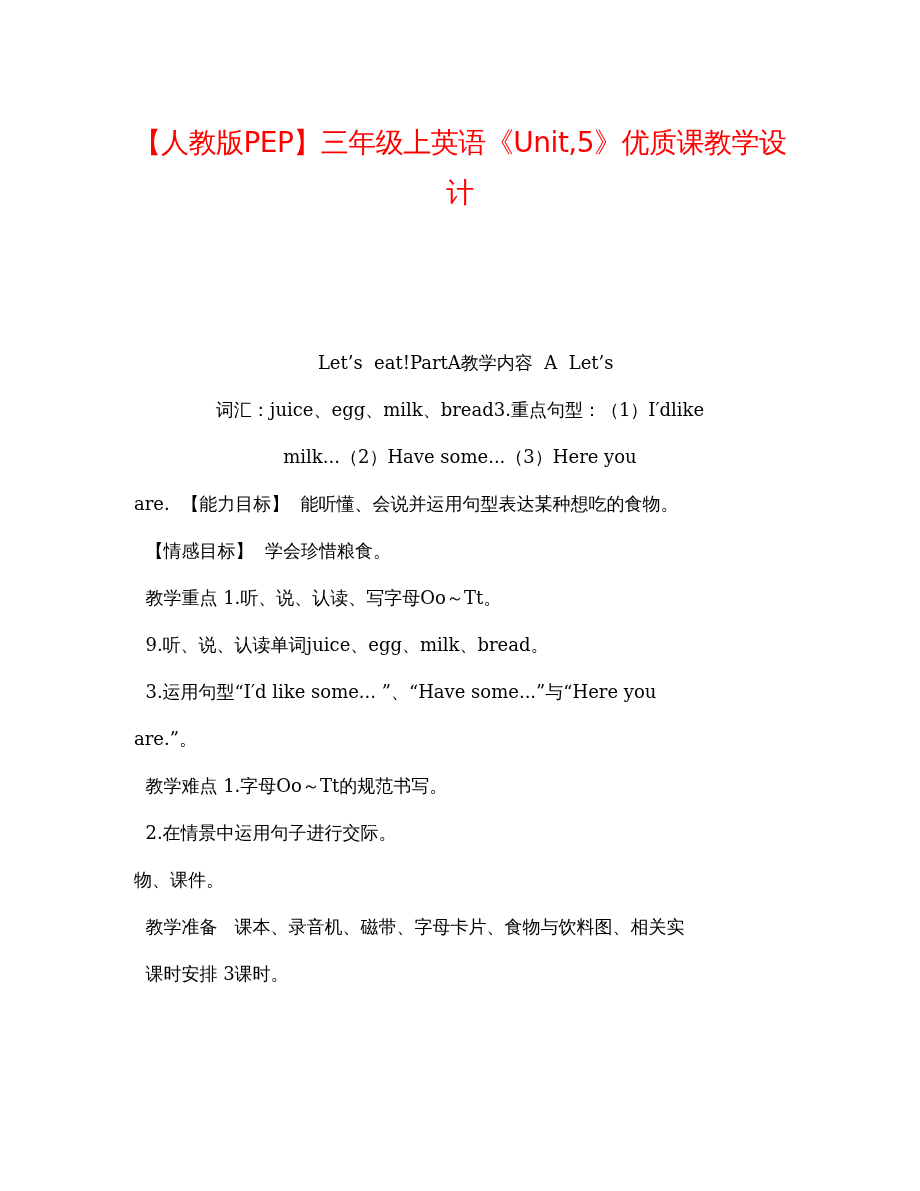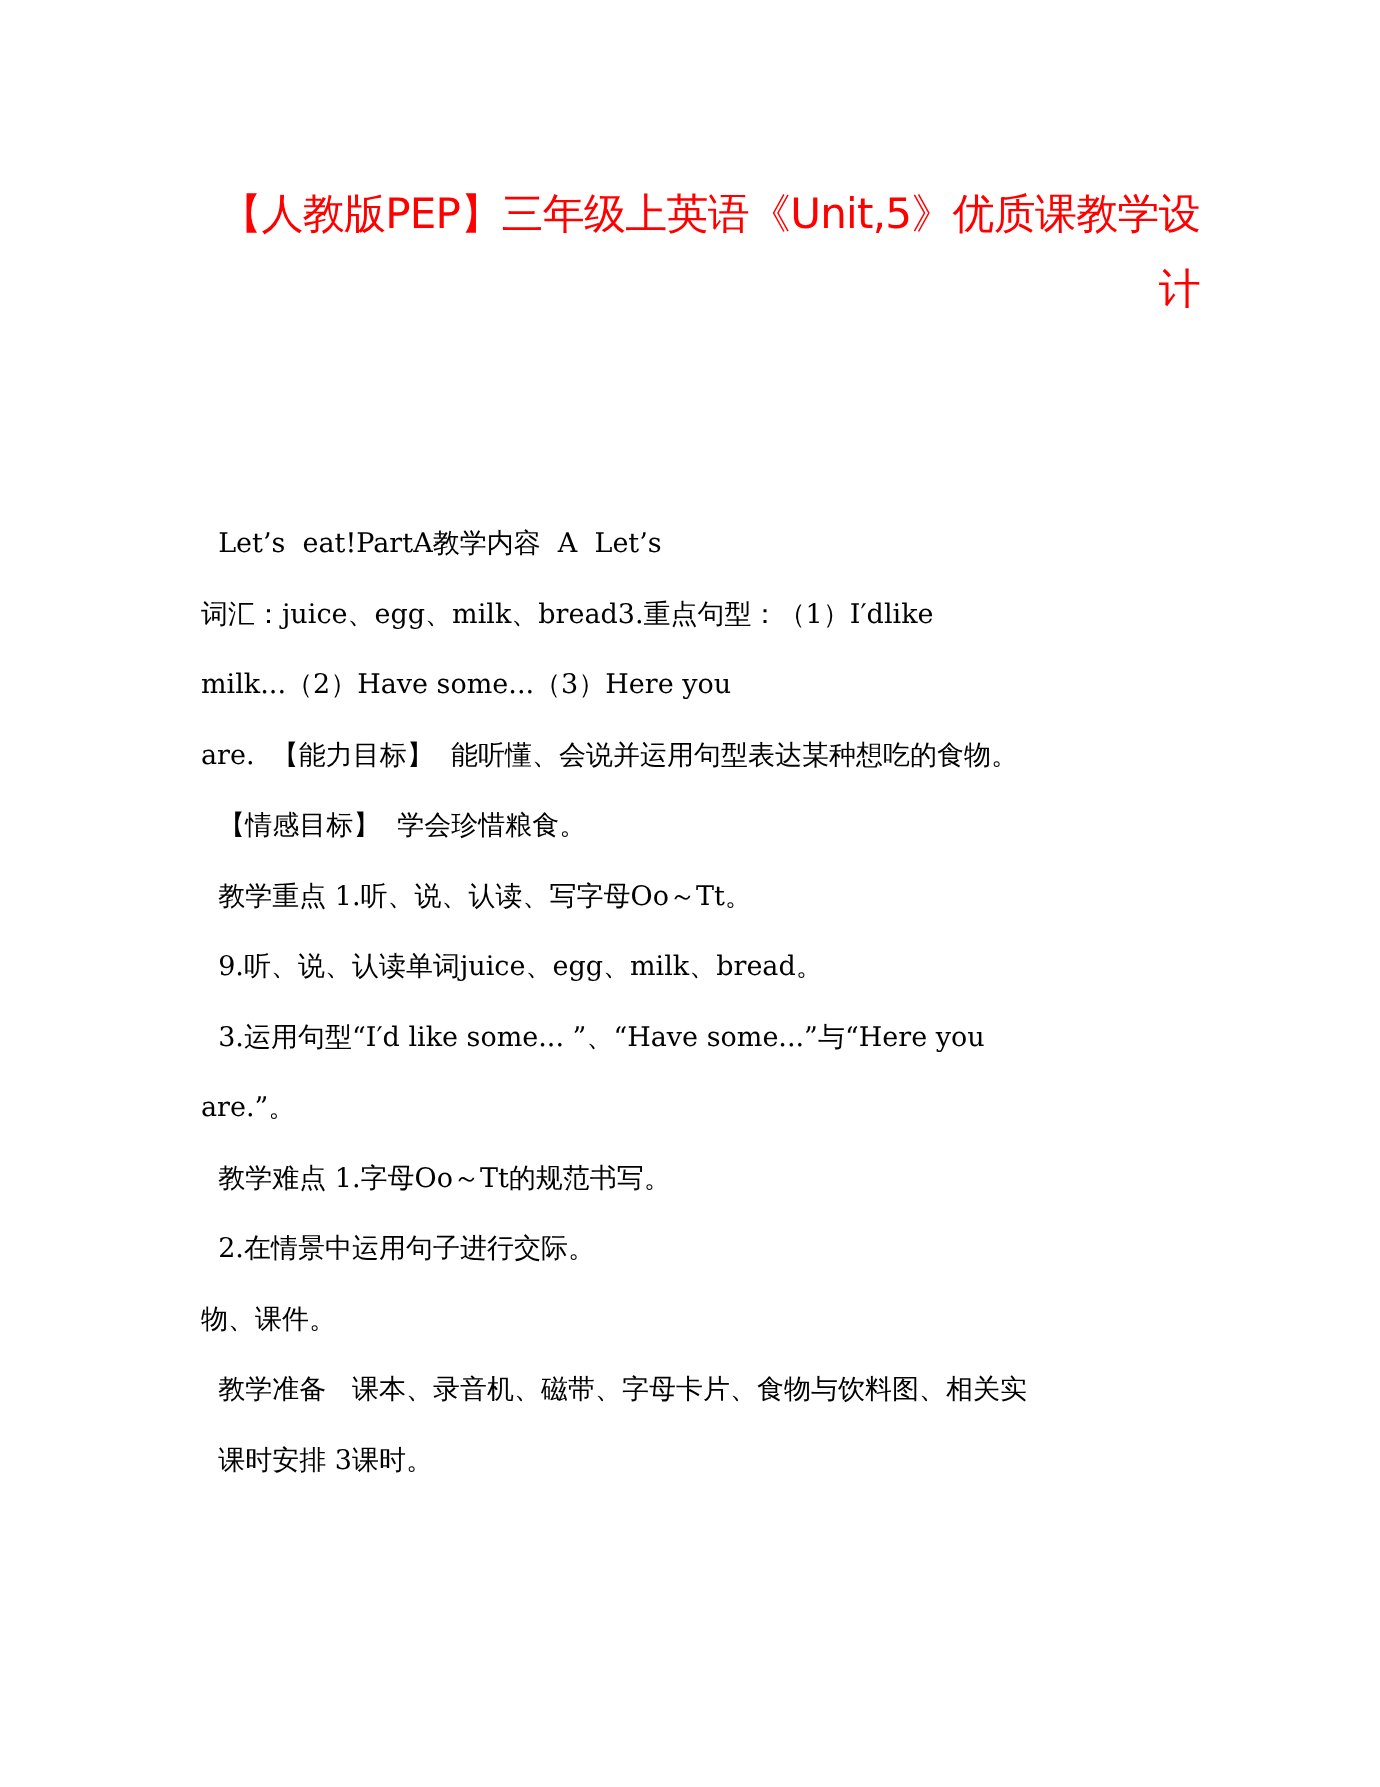--- a/index.html
+++ b/index.html
@@ -1,25 +1,25 @@
 <!DOCTYPE html>
 <html><head>
 <meta charset="utf-8">
 <style>
   html, body { margin: 0; padding: 0; background: #ffffff; }
   body { width: 920px; height: 1191px; position: relative; overflow: hidden;
          font-family: "DejaVu Serif", "Liberation Serif", serif; color: #000; }
   .title { position: absolute; left: 120px; width: 680px; top: 118px;
-           text-align: right; color: #ff0000; font-size: 28px; line-height: 50px;
+           text-align: center; color: #ff0000; font-size: 28px; line-height: 50px;
            font-family: "DejaVu Sans", "Liberation Sans", sans-serif; font-weight: normal;
            letter-spacing: -0.5px; margin: 0; }
   .body { position: absolute; left: 134px; width: 652px; top: 339px;
           font-size: 18px; line-height: 47px; }
   .line { white-space: pre; height: 47px; display: block; }
-  .justify { display: flex; justify-content: flex-start; white-space: pre; height: 47px; }
+  .justify { display: flex; justify-content: center; white-space: pre; height: 47px; }
 </style>
 </head>
 <body>
 
 <h1 class="title">
   <span>【人教版PEP】三年级上英语《Unit,5》优质课教学设</span><br>
   <span>计</span>
 </h1>
 
 <div class="body">

